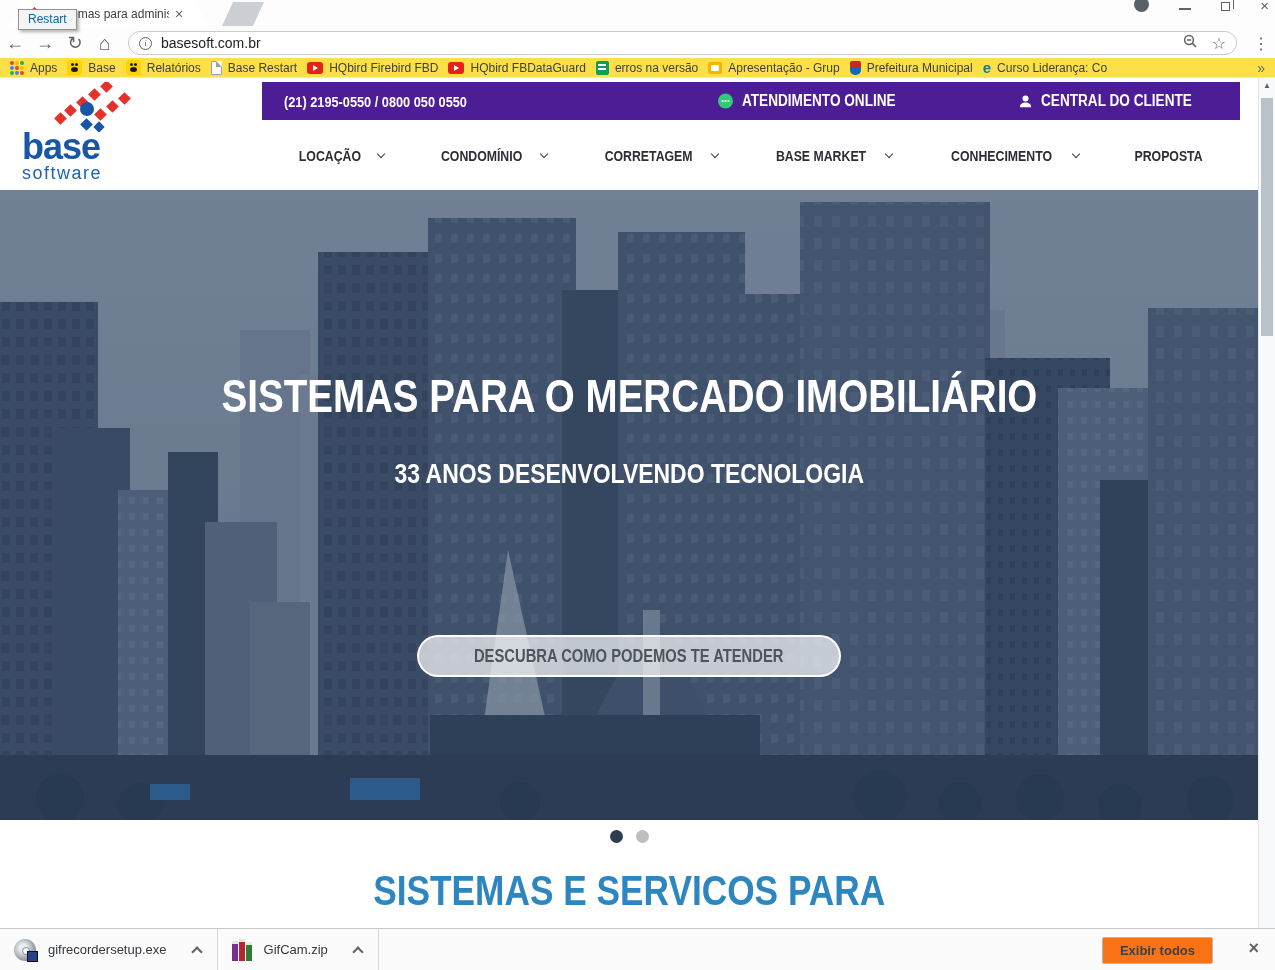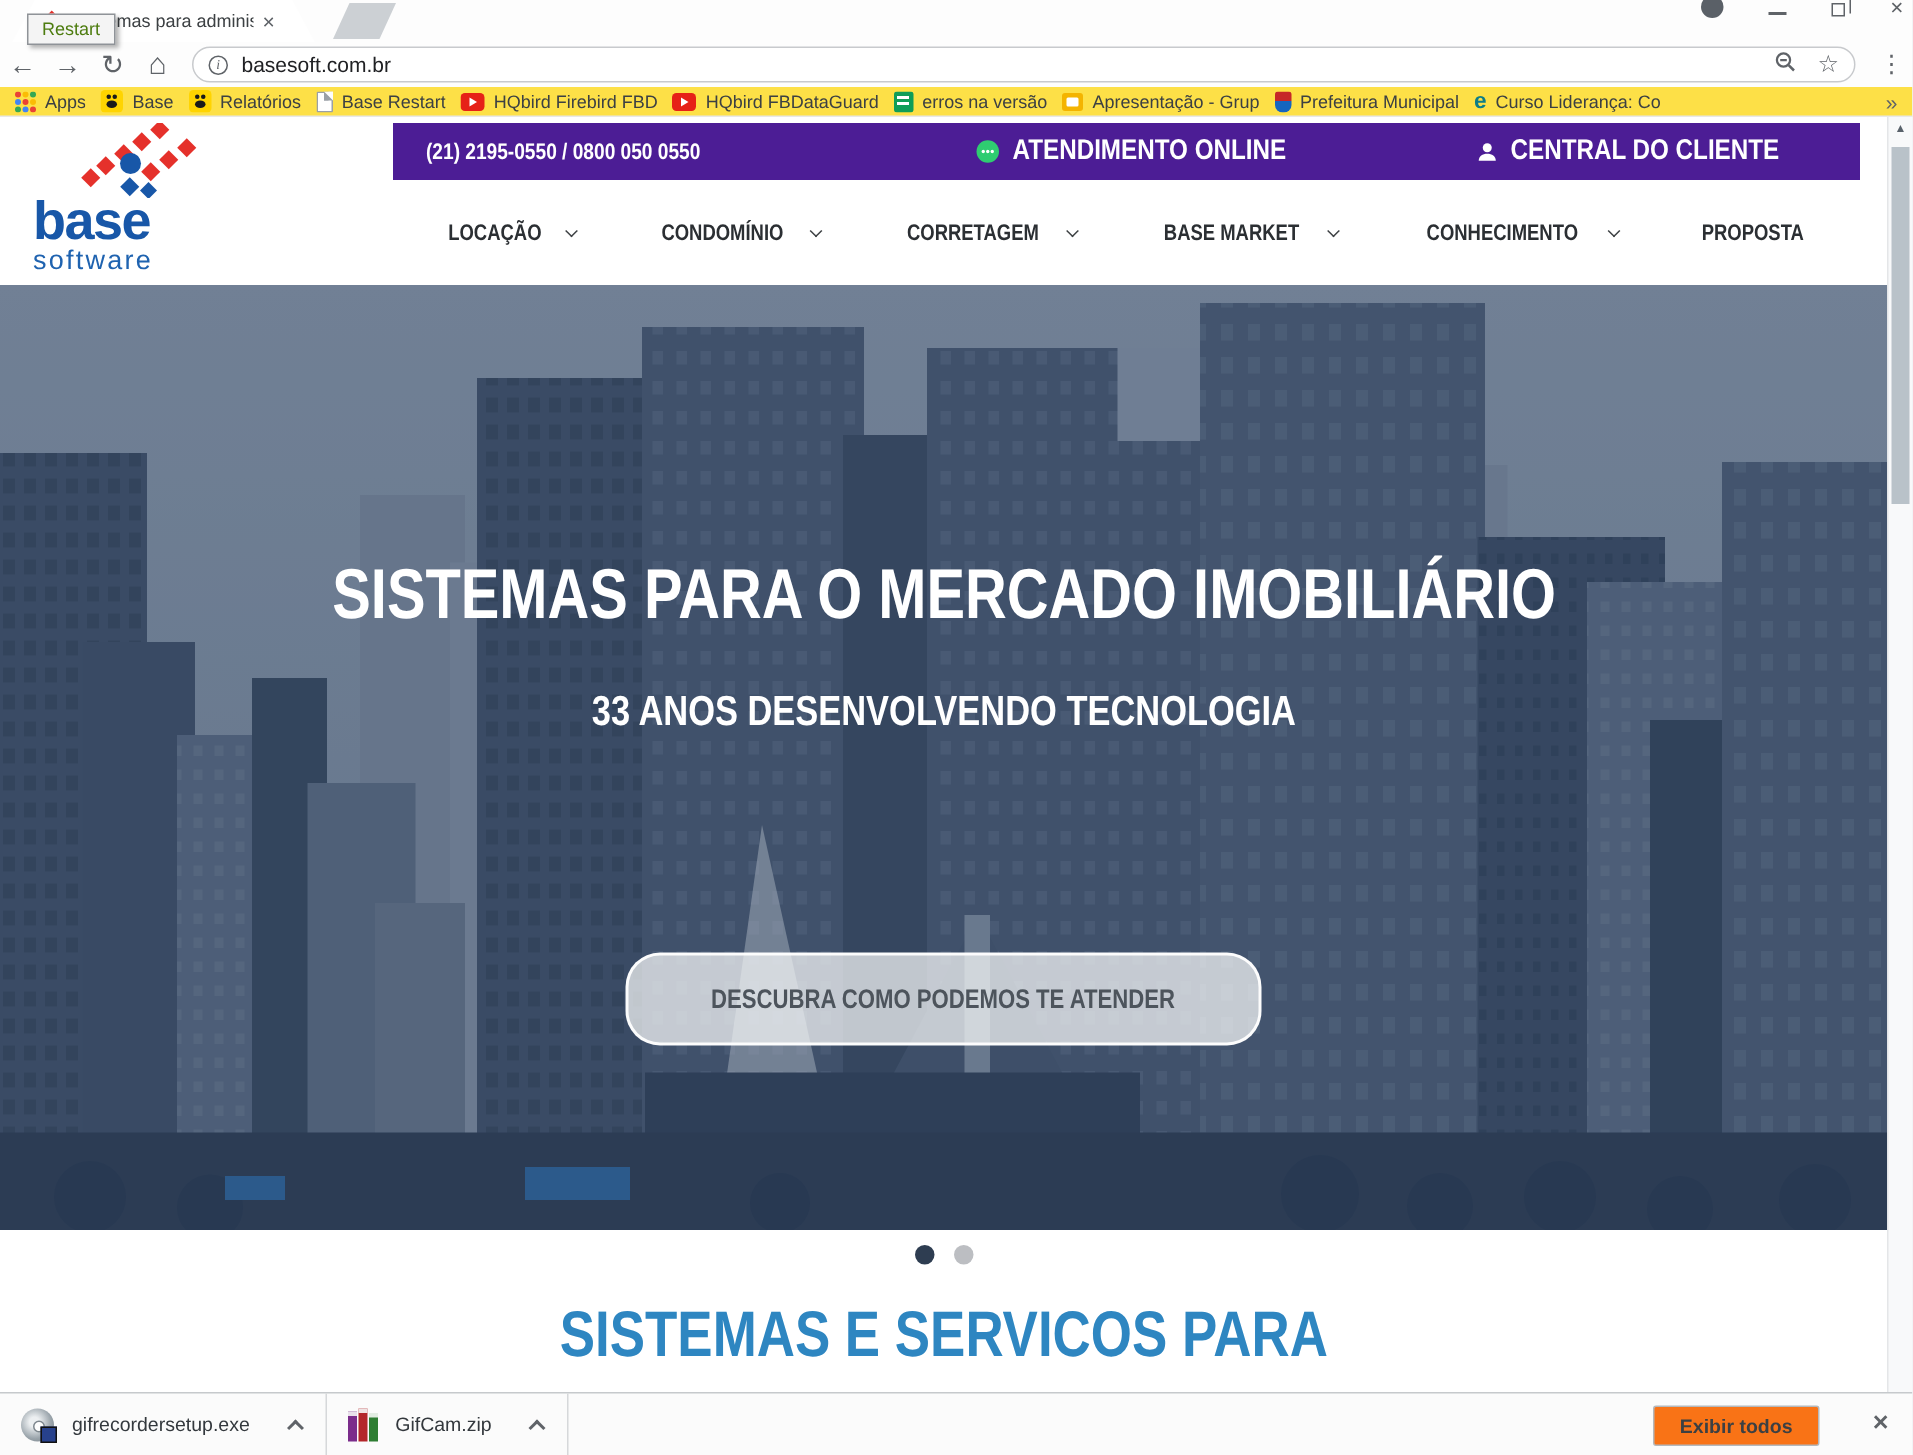--- a/index.html
+++ b/index.html
@@ -18,21 +18,21 @@
   .newtab { position:absolute; left:222px; top:2px; width:42px; height:24px; background:#ccd0d4;
             clip-path:polygon(11px 0, 42px 0, 31px 24px, 0 24px); }
   .winbtns { position:absolute; right:6px; top:-4px; display:flex; gap:30px; align-items:center; }
   .avatar-circle { width:15px; height:15px; border-radius:50%; background:#5a6067; margin-top:-2px; }
   .min-glyph { width:12px; height:2px; background:#5f6368; margin-top:8px; }
   .restore-glyph { width:9px; height:9px; border:1.5px solid #5f6368; margin-top:3px; position:relative; }
   .restore-glyph:before { content:""; position:absolute; left:2px; top:-4px; width:9px; height:9px; border:1.5px solid #5f6368; border-bottom:none; border-left:none; }
   .close-glyph { font-size:15px; color:#5f6368; margin-top:1px; }
 
   .tooltip { position:absolute; left:18px; top:9px; z-index:50; background:#f4f4f4; border:1px solid #8f9398;
-             box-shadow:2px 2px 3px rgba(0,0,0,.3); font-size:12px; color:#4d7c0f; padding:2px 9px 3px; }
+             box-shadow:2px 2px 3px rgba(0,0,0,.3); font-size:12px; color:#0369a1; padding:2px 9px 3px; }
 
   
   .toolbar { position:absolute; top:28px; left:0; right:0; height:30px; background:#fdfdfd; display:flex; align-items:center; }
   .navbtn { font-size:18px; color:#5f6368; width:30px; text-align:center; flex:none; }
   .omnibox { flex:1; height:24px; margin:0 10px 0 8px; background:#fff; border:1px solid #c8cacd; border-radius:13px;
              display:flex; align-items:center; padding:0 10px; }
   .info-ico { width:13px; height:13px; border:1.4px solid #5f6368; border-radius:50%; font-size:9px; color:#5f6368;
               display:flex; align-items:center; justify-content:center; font-family:"Liberation Serif", serif; font-style:italic; flex:none; }
   .url { font-size:14px; color:#202124; margin-left:9px; flex:1; }
   .omni-right { display:flex; align-items:center; gap:14px; }
@@ -71,31 +71,31 @@
   
   .site-header { position:absolute; top:0; left:0; right:17px; height:112px; background:#fff; }
   .logo { position:absolute; left:22px; top:4px; width:130px; }
   .logo svg { display:block; margin-left:18px; }
   .logo-name { font-size:36px; font-weight:bold; color:#1857a8; letter-spacing:-1px; line-height:0.85; }
   .logo-sub { font-size:18px; color:#1f63b0; letter-spacing:1.5px; line-height:1.15; }
   .site-topbar { position:absolute; left:262px; right:18px; top:4px; height:38px; background:#4c1d95; display:flex; align-items:center;
                  color:#fff; padding:0 22px; }
   .phone { font-size:15px; font-weight:bold; }
   .topbar-links { margin-left:auto; display:flex; gap:95px; align-items:center; }
-  .toplink { display:flex; align-items:center; gap:8px; font-size:19px; font-weight:bold; }
+  .toplink { display:flex; align-items:center; gap:8px; font-size:16px; font-weight:bold; }
   .site-nav { position:absolute; left:262px; right:18px; top:42px; height:70px; display:flex; align-items:center; justify-content:center; gap:48px; }
   .nav-item { display:flex; align-items:center; font-size:15px; font-weight:bold; color:#2b2f33; }
   .cdown { width:6px; height:6px; border-right:1.7px solid #3c4043; border-bottom:1.7px solid #3c4043; transform:rotate(45deg); margin:-3px 0 0 10px; }
 
   
   .hero { position:absolute; top:112px; left:0; width:1258px; height:630px; overflow:hidden; }
   .hero svg { position:absolute; top:0; left:0; }
   .hero-title { position:absolute; top:178px; left:0; width:100%; text-align:center; color:#fff; font-size:47px; font-weight:bold; }
   .hero-sub { position:absolute; top:268px; left:0; width:100%; text-align:center; color:#fff; font-size:28px; font-weight:bold; }
-  .hero-cta { position:absolute; top:445px; left:50%; transform:translateX(-50%); width:424px; height:62px; border-radius:23px;
+  .hero-cta { position:absolute; top:445px; left:50%; transform:translateX(-50%); width:424px; height:42px; border-radius:23px;
               background:rgba(248,249,250,0.72); border:2px solid rgba(255,255,255,0.95); display:flex; align-items:center; justify-content:center;
               font-size:18px; font-weight:bold; color:#4d545c; }
 
   
   .dots { position:absolute; top:752px; left:0; width:1258px; display:flex; justify-content:center; gap:13px; }
   .dot { width:13px; height:13px; border-radius:50%; }
   .section-heading { position:absolute; top:788px; left:0; width:1258px; text-align:center; font-size:43px; font-weight:bold; color:#2e86c1; }
 
   
   .scrollbar { position:absolute; top:78px; right:0; bottom:42px; width:17px; background:#f8f9fa; border-left:1px solid #e4e6e8; }

